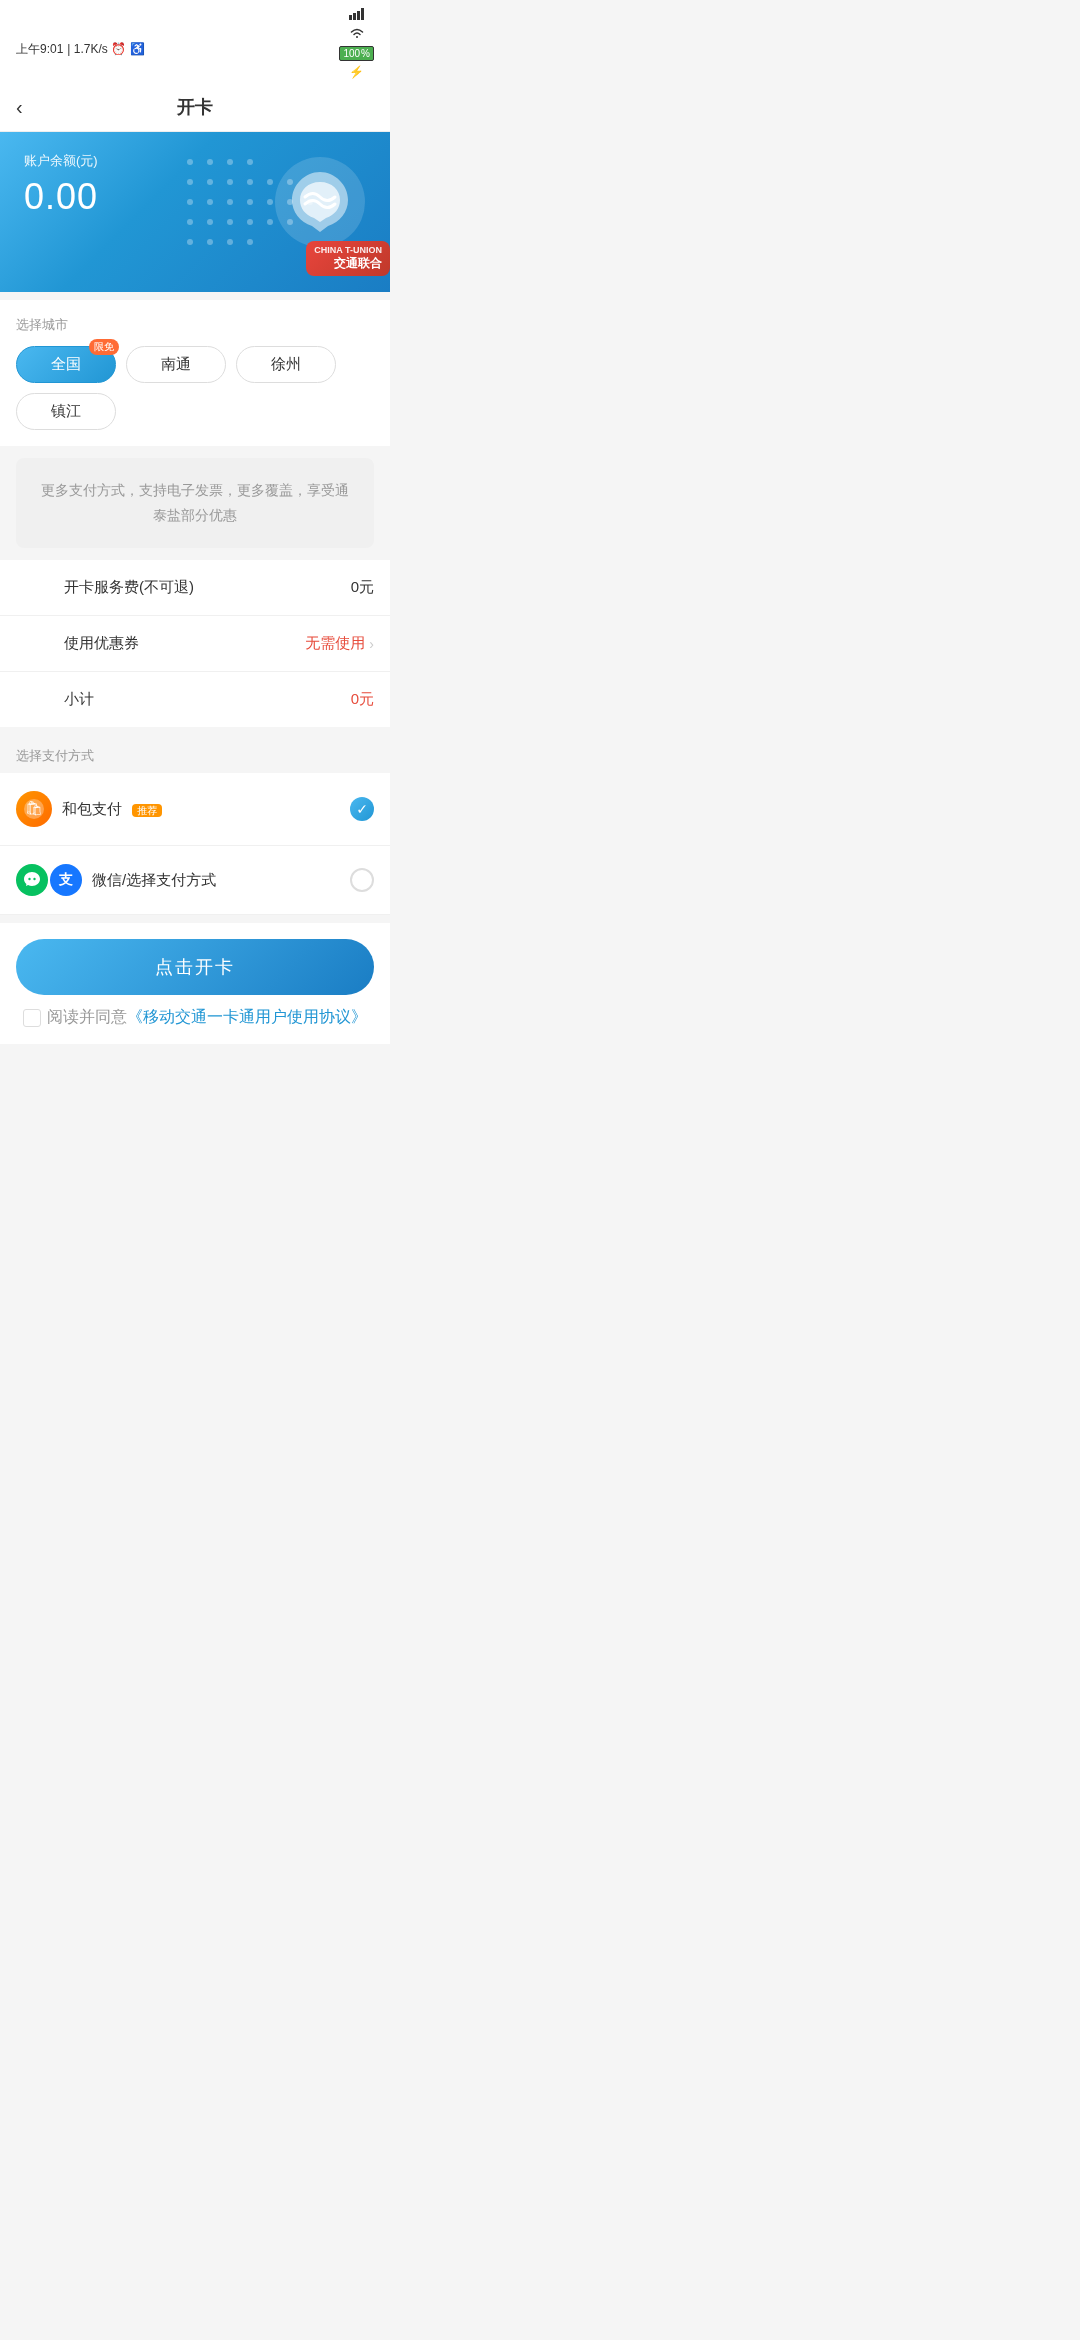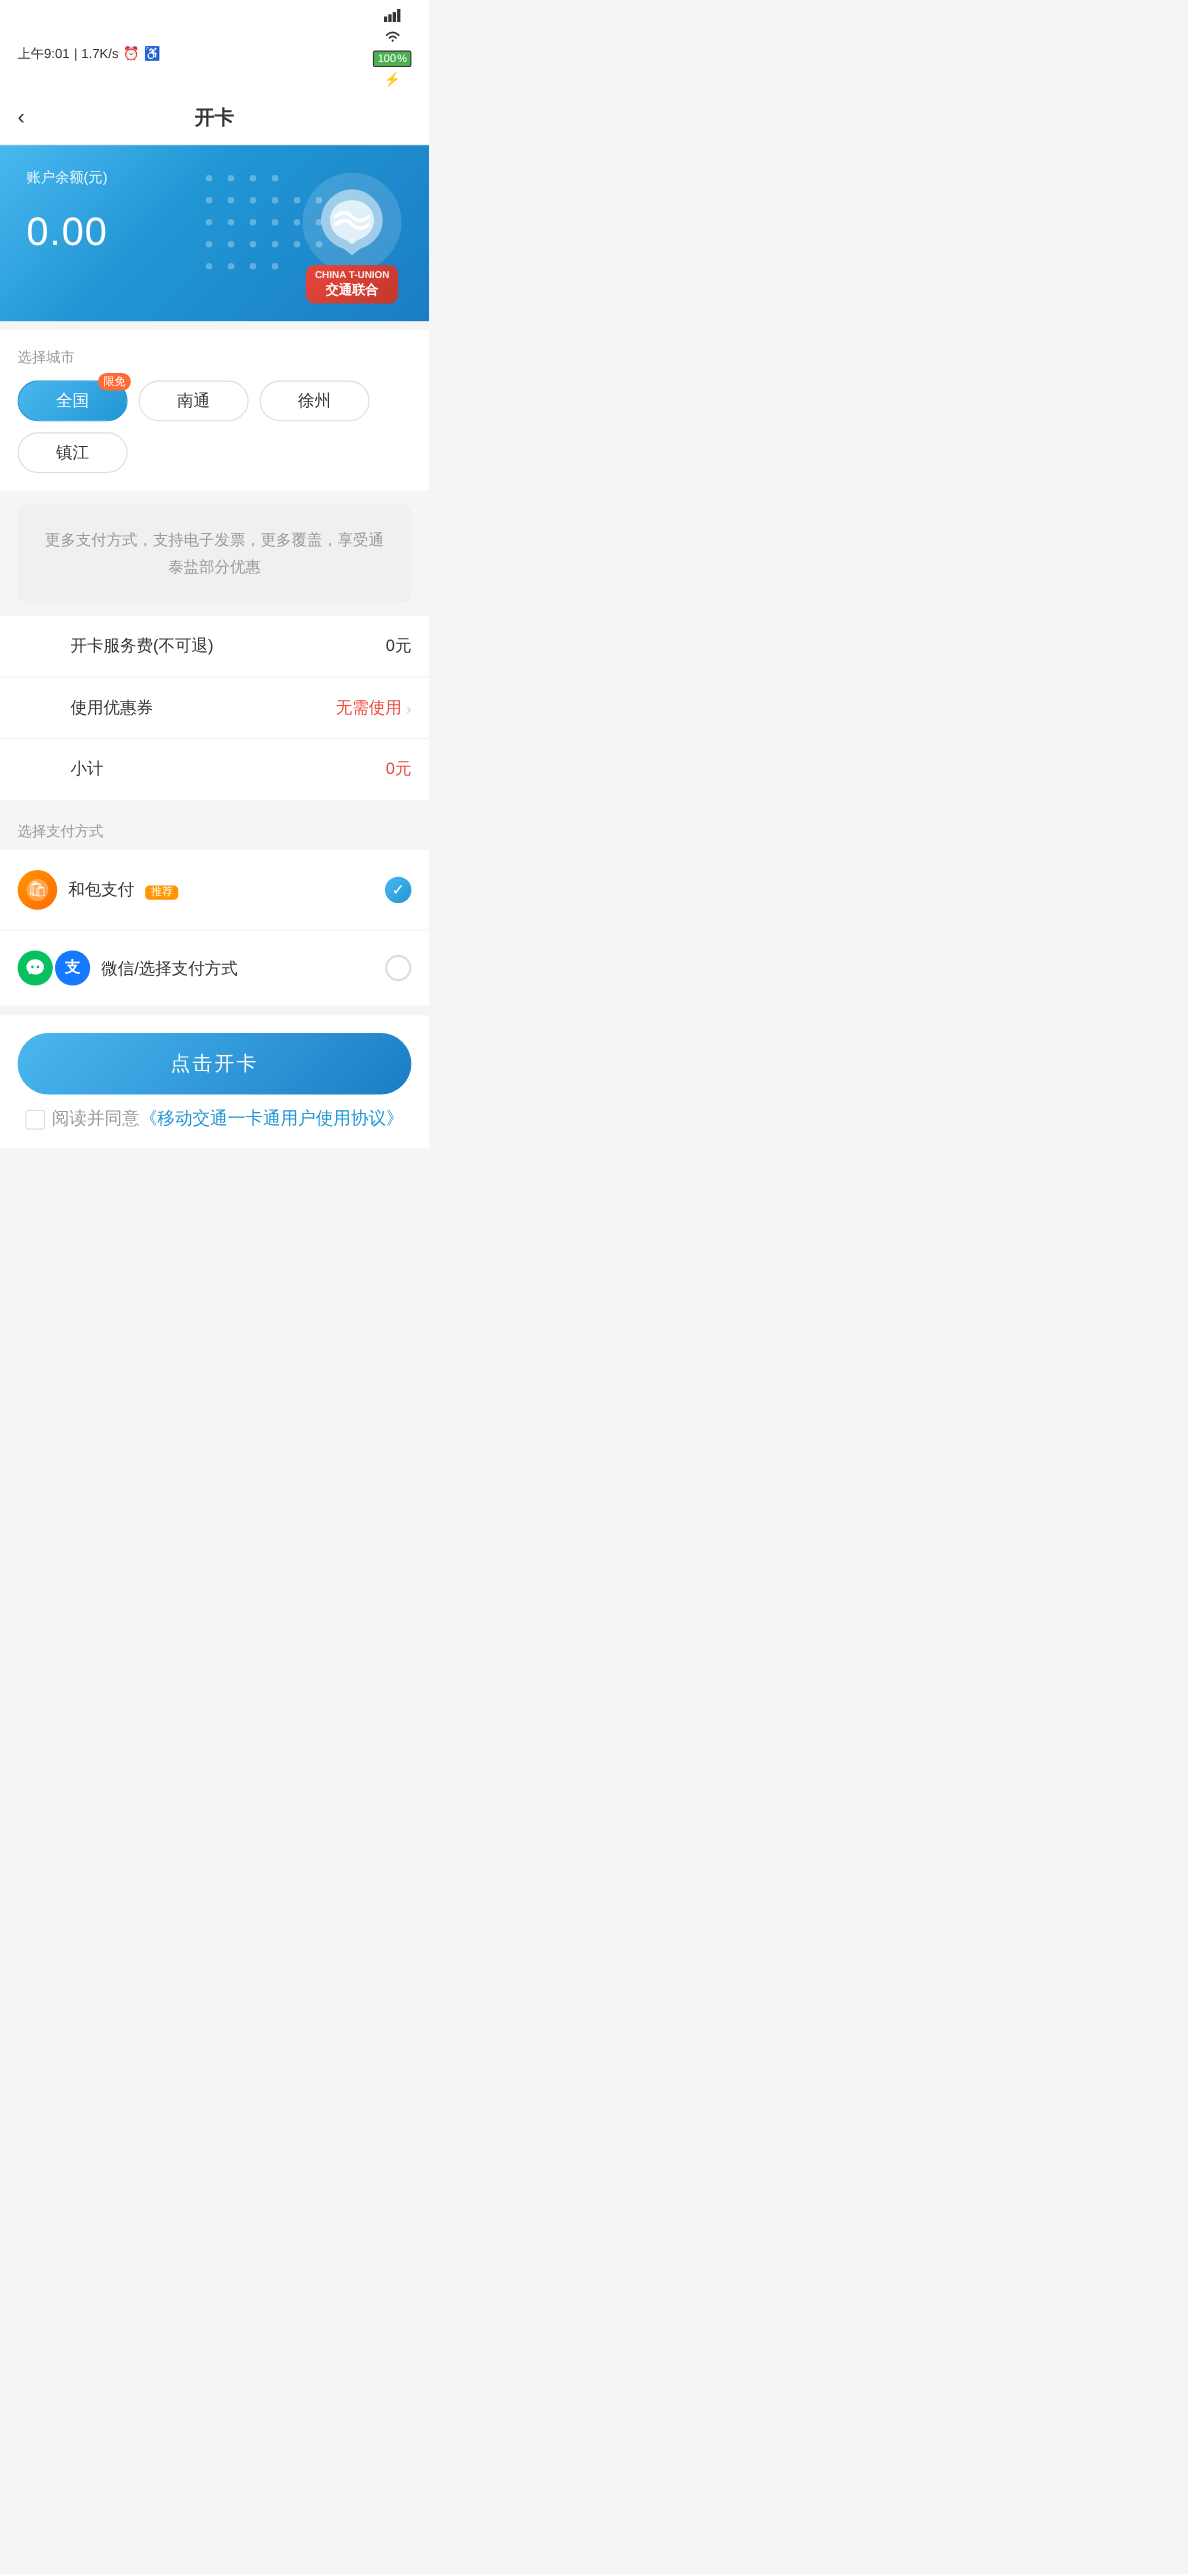--- a/index.html
+++ b/index.html
@@ -61,46 +61,46 @@
       position: absolute;
       right: 60px;
       top: 10px;
       width: 160px;
       height: 160px;
       opacity: 0.3;
     }
     .card-balance-label {
       color: rgba(255,255,255,0.9);
       font-size: 13px;
-      margin-bottom: 20px;
+      margin-bottom: 6px;
     }
     .card-balance-amount {
       color: #fff;
       font-size: 36px;
       font-weight: 300;
       letter-spacing: 1px;
     }
     .mobile-logo {
       position: absolute;
       right: 20px;
       top: 20px;
       width: 100px;
       height: 100px;
     }
     .tunion-badge {
       position: absolute;
-      right: 28px;
+      right: 0;
       bottom: 16px;
       background: linear-gradient(135deg, #e8453c, #c0392b);
       color: #fff;
       border-radius: 8px;
       padding: 4px 8px;
       font-size: 11px;
       font-weight: bold;
-      text-align: center;
+      text-align: right;
       line-height: 1.3;
     }
     .tunion-badge .top-text { font-size: 9px; opacity: 0.9; }
     .tunion-badge .bottom-text { font-size: 12px; font-weight: bold; }
 
     
     .section {
       background: #fff;
       margin: 8px 0 0;
       padding: 16px;

